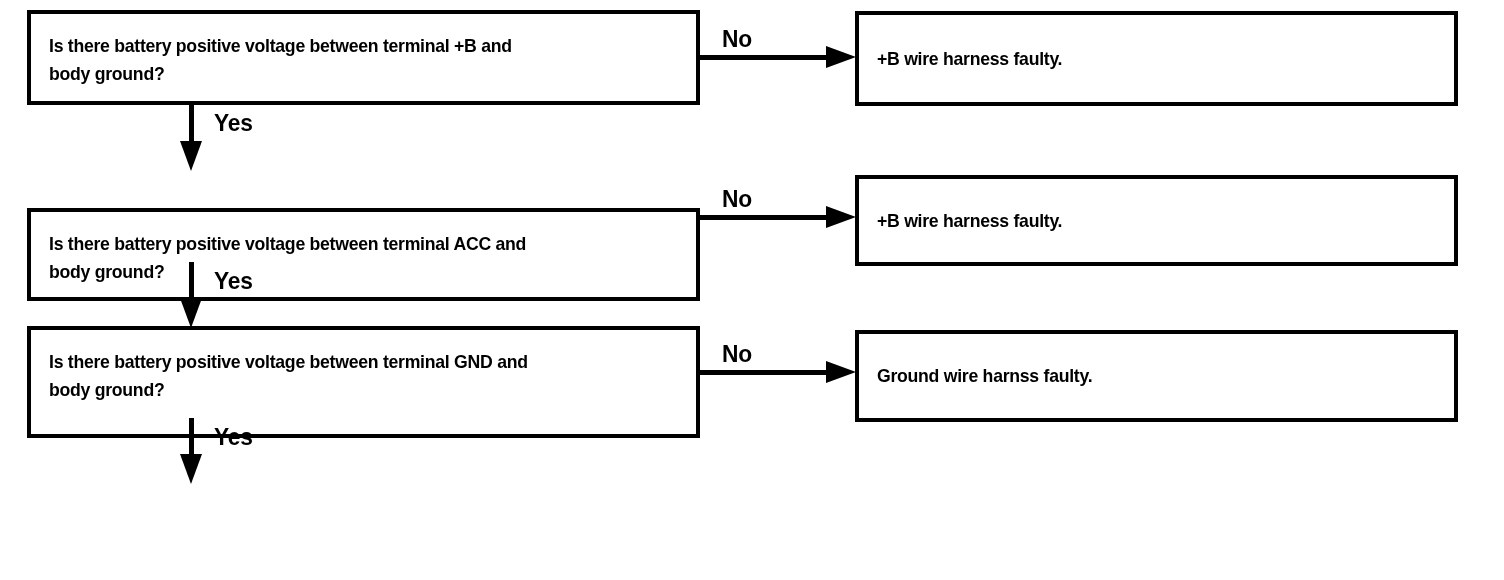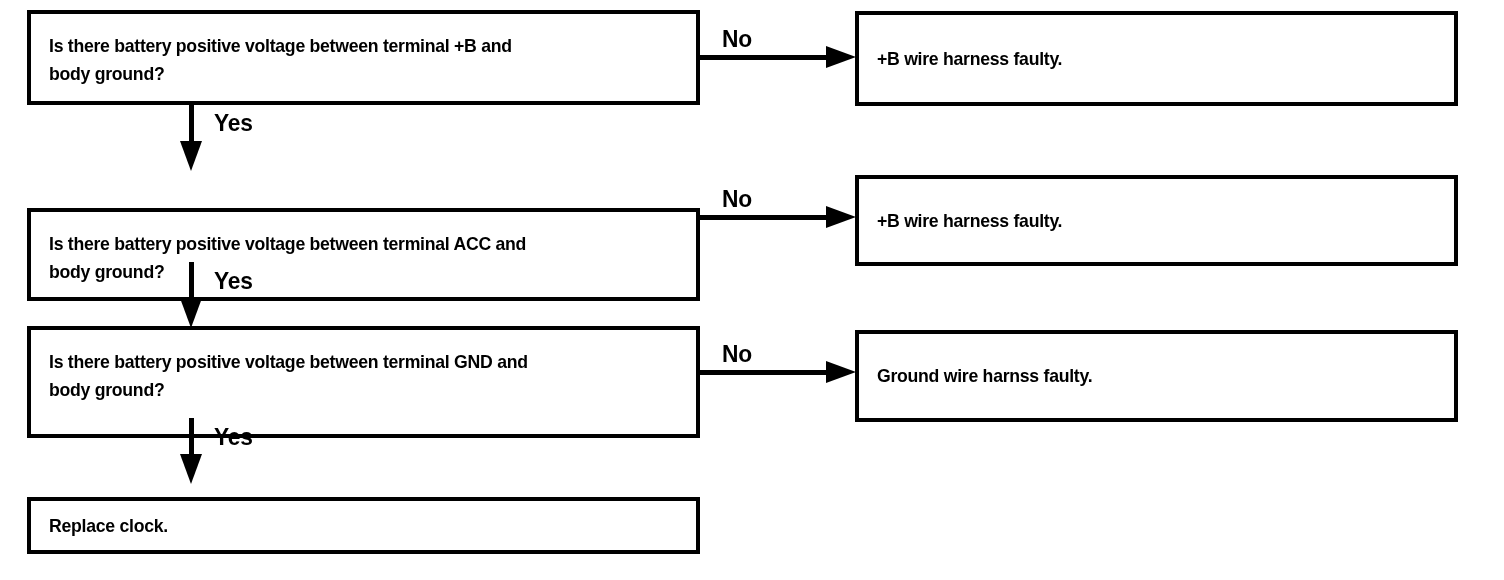--- a/index.html
+++ b/index.html
@@ -139,17 +139,14 @@
   <div class="edge-label" style="left:722px; top:341px;">No</div>
 
   <div class="node r" style="left:855px; top:330px; width:603px; height:92px;">
     <div class="node-text">Ground wire harnss faulty.</div>
   </div>
 
   <div class="vline" style="left:189px; top:418px; height:44px;"></div>
   <div class="arrow-down" style="left:180px; top:454px;"></div>
   <div class="edge-label" style="left:214px; top:424px;">Yes</div>
 
-  <div class="node r" style="left:27px; top:497px; width:673px; height:57px;">
-    <div class="node-text">Replace clock.</div>
-  </div>
 
 </div>
 
 </body></html>

